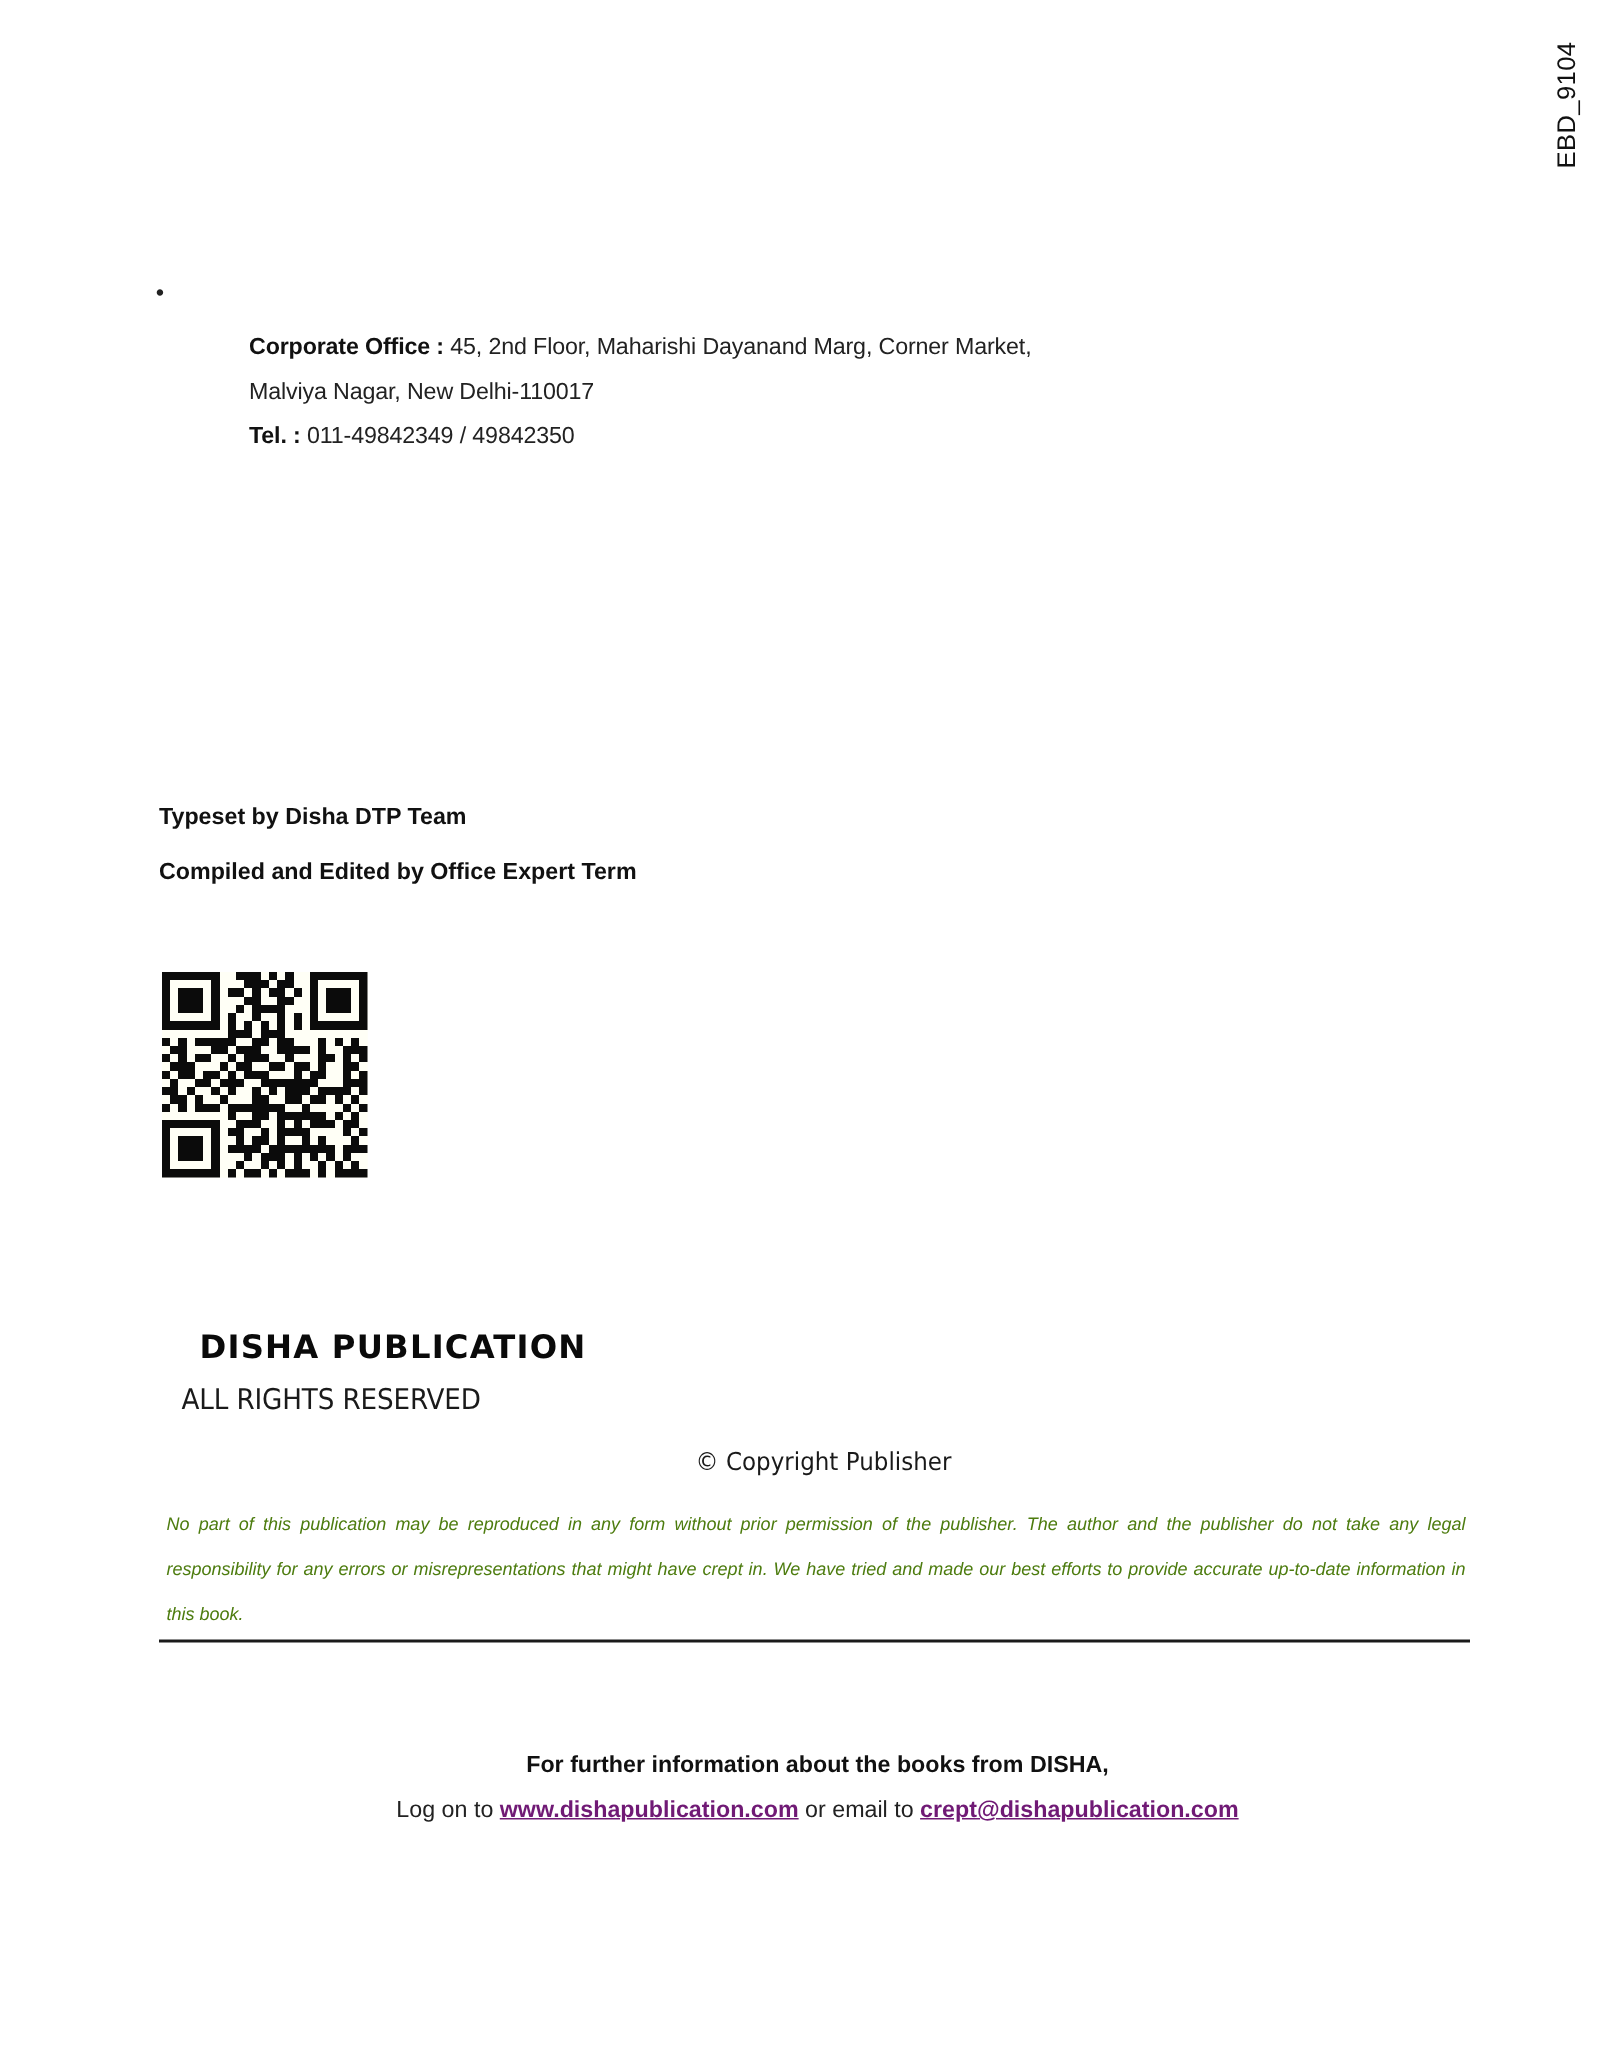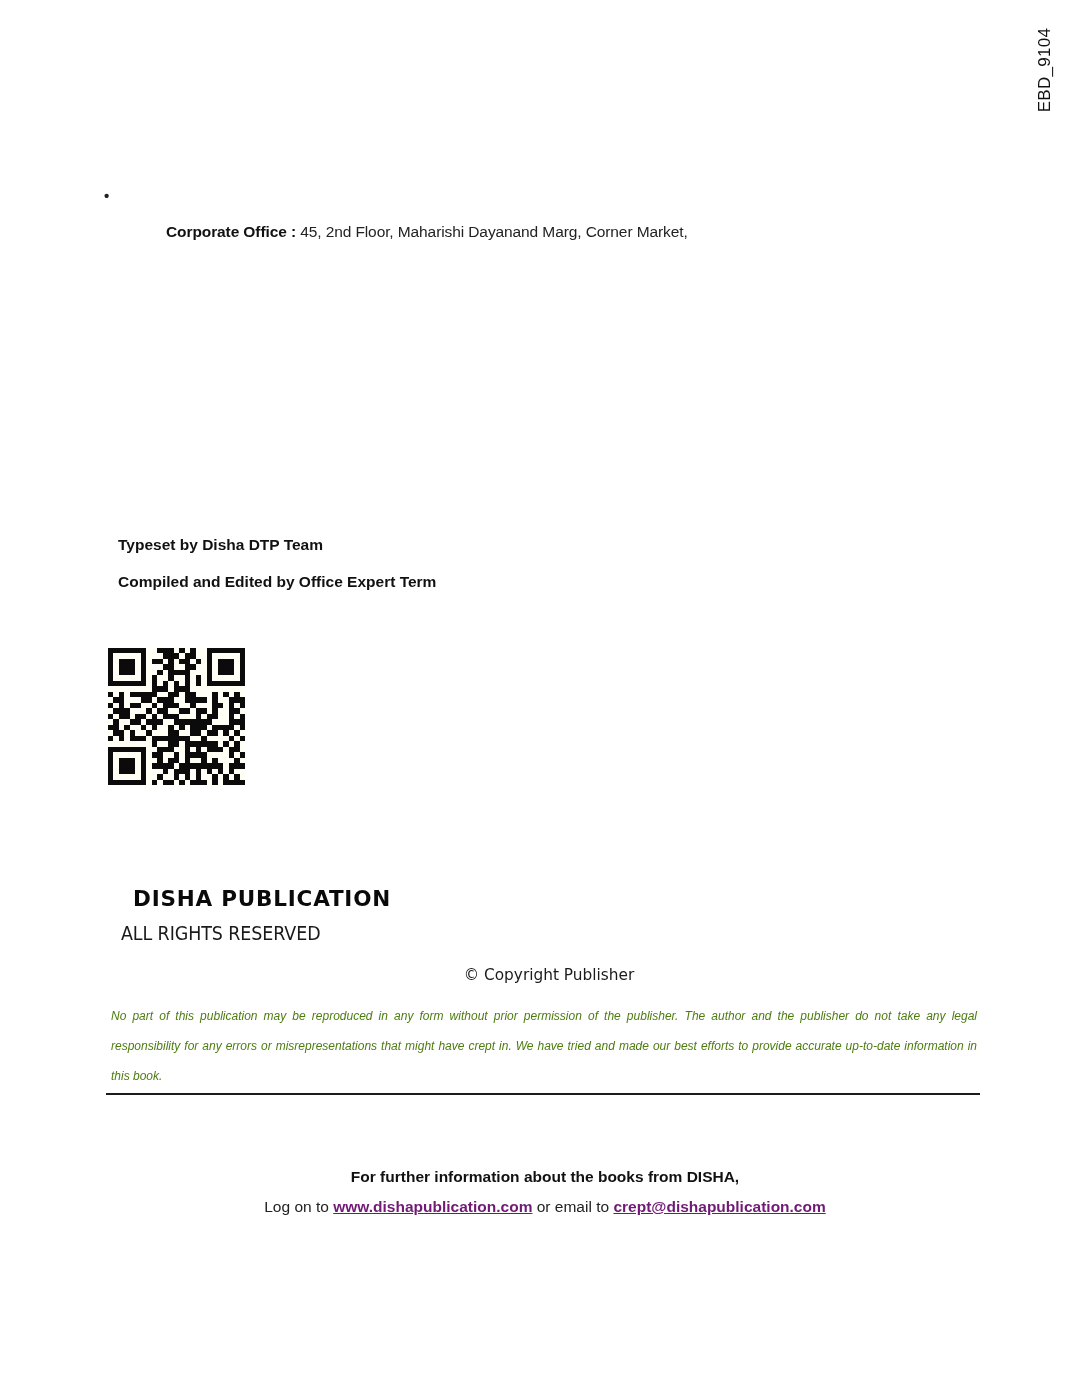--- a/index.html
+++ b/index.html
@@ -51,21 +51,21 @@
       font-weight: bold;
       font-size: 15px;
     }
     .office-block .lines {
       margin-left: 62px;
       margin-top: 36px;
     }
     .office-block b { color: #111; }
 
     .credits {
-      left: 118px;
+      left: 106px;
       top: 526px;
       font-size: 15.5px;
       font-weight: bold;
       line-height: 37px;
       color: #111;
     }
 
     .qr-wrap {
       left: 108px;
       top: 648px;
@@ -153,20 +153,24 @@
 
 <div class="abs doc-code">
   <span>EBD_9104</span>
 </div>
 
 <div class="abs office-block">
   <span class="bullet">•</span>
   <div class="lines">
     <div>
       <b>Corporate Office :</b><span> 45, 2nd Floor, Maharishi Dayanand Marg, Corner Market,</span>
+    </div>
+    <div>Malviya Nagar, New Delhi-110017</div>
+    <div>
+      <b>Tel. :</b><span> 011-49842349 / 49842350</span>
     </div>
   </div>
 </div>
 
 <div class="abs credits">
   <div>Typeset by Disha DTP Team</div>
   <div>Compiled and Edited by Office Expert Term</div>
 </div>
 
 <div class="abs qr-wrap">

